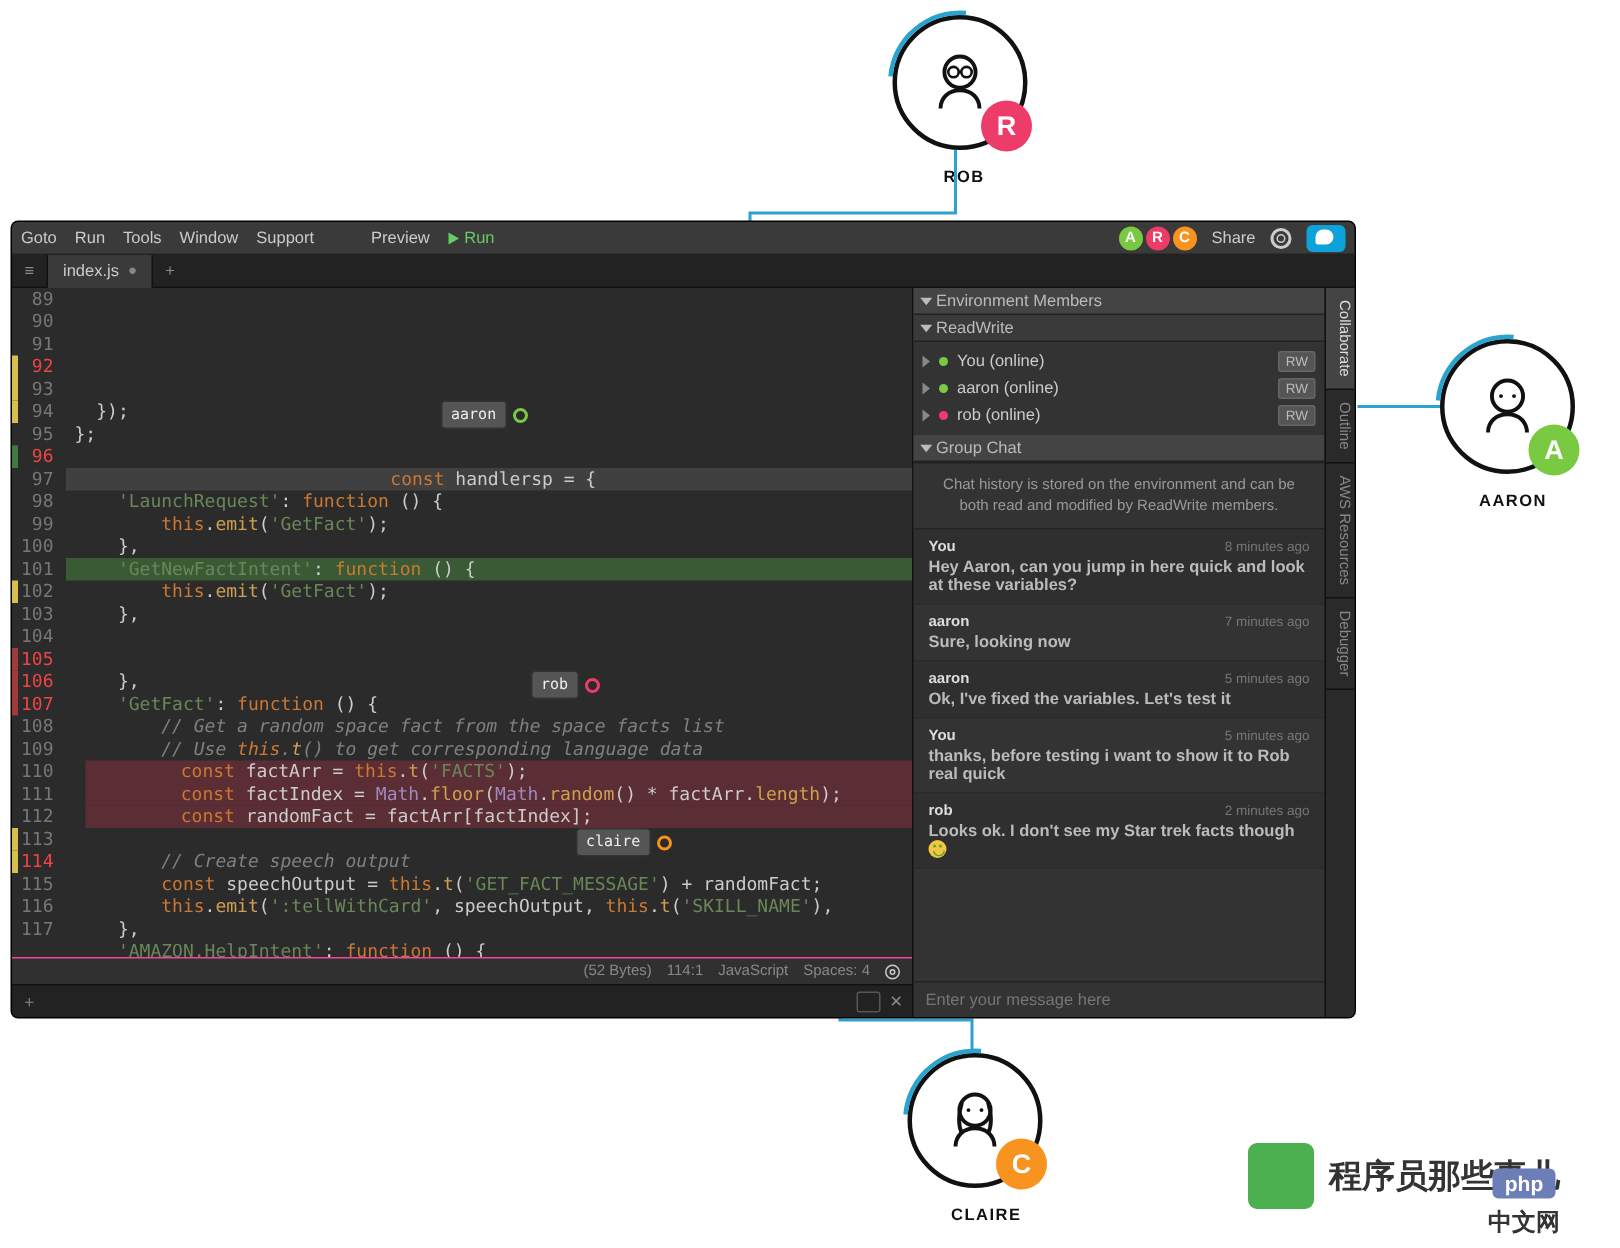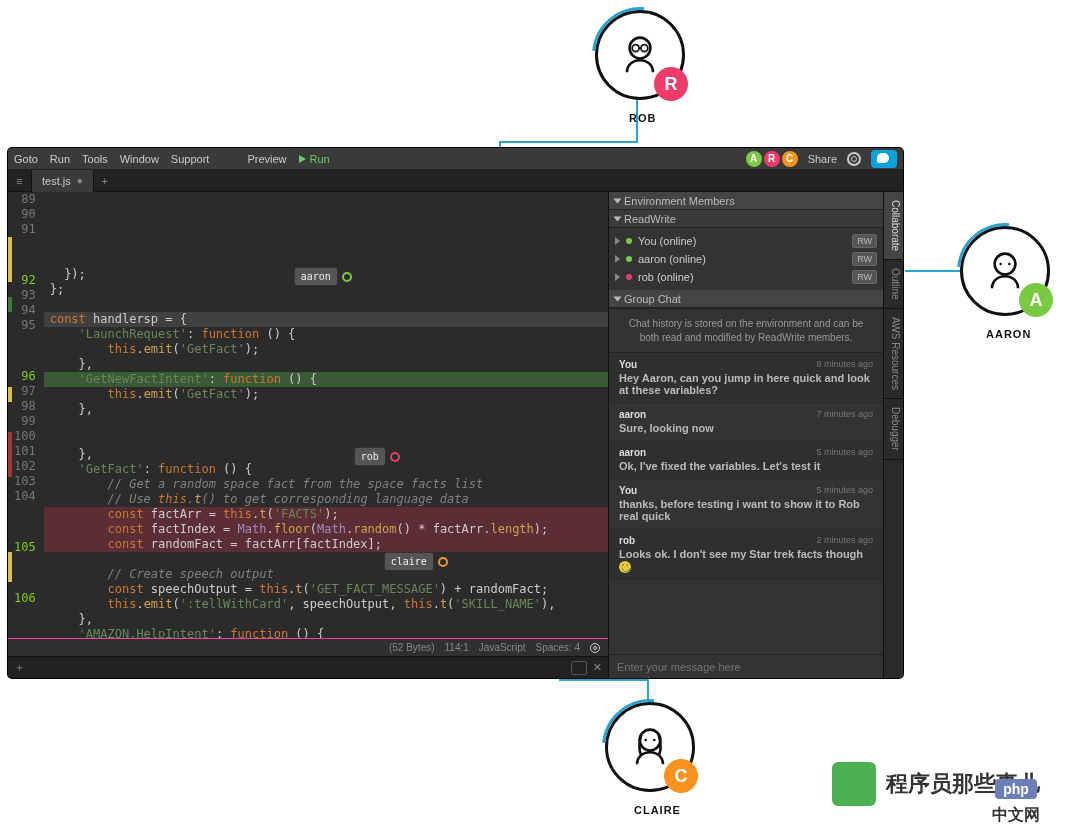--- a/index.html
+++ b/index.html
@@ -25,31 +25,31 @@
   .tab-side { width: 24px; height: 100%; display:flex; align-items:center; justify-content:center; color:#888; border-right:1px solid #111; }
   .tab { display:flex; align-items:center; gap:6px; padding:0 10px; height:22px; background:#3a3a3a; border-right:1px solid #111; font-size:11px; color:#ccc; }
   .tab .dirty { color:#888; font-size:10px; }
   .tab-add { width:22px; display:flex; align-items:center; justify-content:center; color:#888; cursor:pointer; }
 
   .ide-body { flex:1; display:flex; min-height:0; }
   .editor-col { flex:1; display:flex; flex-direction:column; min-width:0; }
   .editor-scroll { flex:1; display:flex; font-family: Menlo, Consolas, monospace; font-size:12px; line-height:15px; overflow:hidden; background:#2b2b2b; }
   .gutter { text-align:right; color:#777; padding:0 8px 0 6px; background:#2b2b2b; user-select:none; position:relative; }
   .gutter .ln { height:15px; }
-  .gutter .ln.hl-g { color:#84cc16;margin-top:36px; }
+  .gutter .ln.hl-g { color:#ef4444; }
   .gmark { position:absolute; left:0; width:4px; height:15px; }
   .gm-y { background:#d8c050; }
   .gm-r { background:#a13b3b; }
   .gm-g { background:#3f7a3f; }
 
   .code { flex:1; position:relative; white-space:pre; color:#ccc; }
   .code .cl { height:15px; padding-left:6px; position:relative; }
   .bg-g { background: rgba(70,130,60,0.55); }
-  .bg-r { background: rgba(130,50,60,0.55); }
-  .bg-sel { background: rgba(90,90,90,0.45); }
+  .bg-r { background: rgba(130,50,60,0.55); margin-left: 13px; }
+  .bg-sel { background: rgba(90,90,90,0.45); text-align: center; }
 
   .c-kw { color:#cc7832; }
   .c-str { color:#6a8759; }
   .c-cmt { color:#808080; font-style:italic; }
   .c-prop { color:#d0a050; }
   .c-builtin { color:#a288c0; }
 
   .cursor-tag { position:absolute; display:flex; align-items:center; gap:4px; pointer-events:none; z-index:5; }
   .cursor-tag .dot { width:10px; height:10px; border:2px solid; border-radius:50%; background:#2b2b2b; }
   .cursor-tag .lbl { background:#555; color:#eee; font-size:10px; padding:1px 6px; border-radius:3px; border:1px solid #333; }
@@ -184,21 +184,21 @@
       </div>
       <span class="menu-item">Share</span>
       <span class="gear-icon"></span>
       <span class="cloud9-logo"></span>
     </div>
   </div>
 
   <div class="tabbar">
     <div class="tab-side">≡</div>
     <div class="tab">
-      <span>test.js</span>
+      <span>index.js</span>
       <span class="dirty">●</span>
     </div>
     <div class="tab-add">+</div>
   </div>
 
   <div class="ide-body">
     <div class="editor-col">
       <div class="editor-scroll">
         <div class="gutter" id="gutter">
             <div class="ln">89</div>

